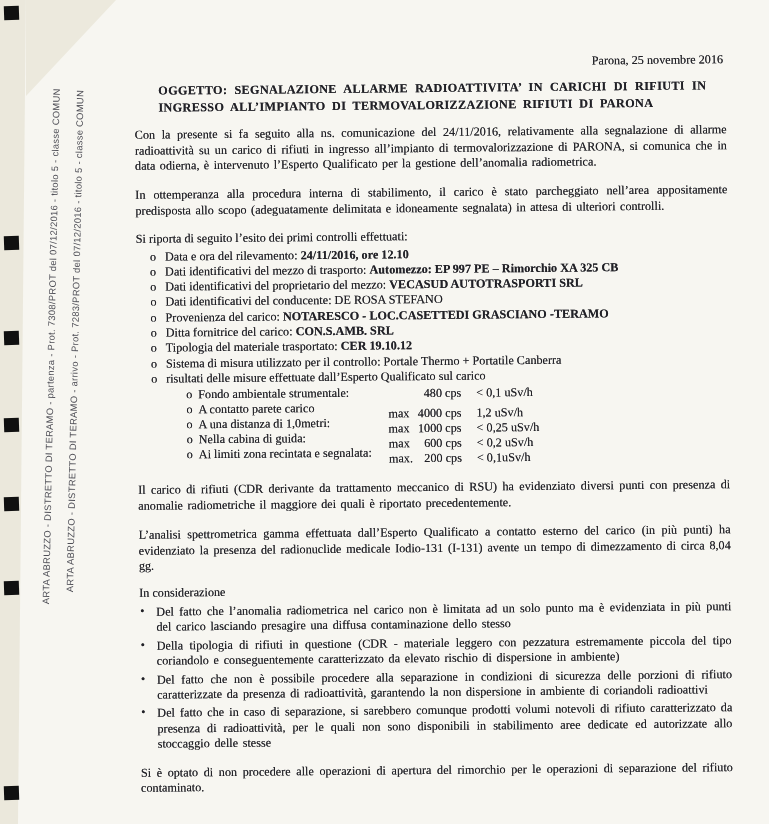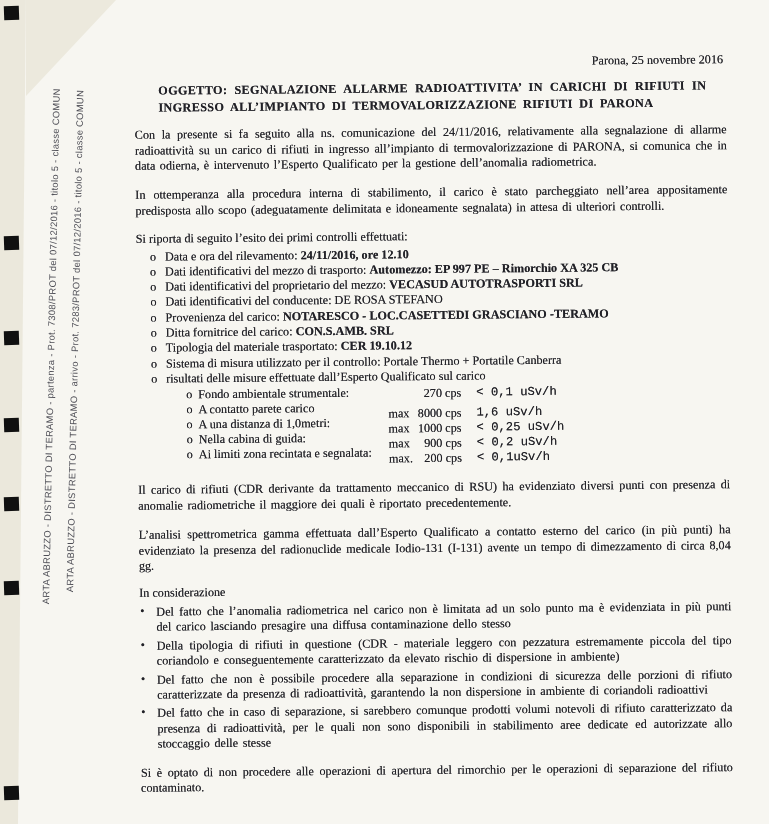--- a/index.html
+++ b/index.html
@@ -50,21 +50,21 @@
   .ctl-item { position:relative; padding-left:29px; line-height:15.3px; }
   .ctl-marker { position:absolute; left:14px; top:0; }
   .bold { font-weight:700; }
   .m-rows { margin-top:1px; }
   .m-row { position:relative; height:15px; line-height:14px; }
   .m-marker { position:absolute; left:49px; top:0; }
   .m-label  { position:absolute; left:61px; top:0; white-space:nowrap; }
   .m-val    { position:absolute; top:1px; white-space:nowrap; }
   .m-max    { left:251px; }
   .m-counts { left:254px; width:70px; text-align:right; }
-  .m-dose   { left:339px;font-family:Liberation Mono, monospace; }
+  .m-dose   { left:339px; }
   .m-rows > div:nth-of-type(n+2) .m-val { top:6px; }
   .p-load  { margin-top:20px; }
   .p-gamma { margin-top:13px; }
   .consider-intro { margin-top:11px; }
   .consider-list { margin-top:3px; }
   .consider-item { position:relative; padding-left:17px; text-align:justify;
                    word-spacing:1.6px; margin-bottom:3px; line-height:15.4px; }
   .consider-marker { position:absolute; left:1px; top:-1px; font-size:12px; }
   .p-closing { margin-top:13px; }
 </style>
@@ -135,45 +135,45 @@
         <span class="ctl-marker">o</span><span class="ctl-label">risultati delle misure effettuate dall’Esperto Qualificato sul carico</span><span class="ctl-val"></span>
       </div>
     </div>
 
   <div class="m-rows">
 
       <div class="m-row">
         <span class="m-marker">o</span>
         <span class="m-label">Fondo ambientale strumentale:</span>
         <span class="m-val m-max"></span>
-        <span class="m-val m-counts">270 cps</span>
+        <span class="m-val m-counts">480 cps</span>
         <span class="m-val m-dose">&lt; 0,1  uSv/h</span>
       </div>
 
       <div class="m-row">
         <span class="m-marker">o</span>
         <span class="m-label">A contatto parete carico</span>
         <span class="m-val m-max">max</span>
-        <span class="m-val m-counts">8000 cps</span>
-        <span class="m-val m-dose">  1,6 uSv/h</span>
+        <span class="m-val m-counts">4000 cps</span>
+        <span class="m-val m-dose">  1,2 uSv/h</span>
       </div>
 
       <div class="m-row">
         <span class="m-marker">o</span>
         <span class="m-label">A una distanza di 1,0metri:</span>
         <span class="m-val m-max">max</span>
         <span class="m-val m-counts">1000 cps</span>
         <span class="m-val m-dose">&lt; 0,25 uSv/h</span>
       </div>
 
       <div class="m-row">
         <span class="m-marker">o</span>
         <span class="m-label">Nella cabina di guida:</span>
         <span class="m-val m-max">max</span>
-        <span class="m-val m-counts">900 cps</span>
+        <span class="m-val m-counts">600 cps</span>
         <span class="m-val m-dose">&lt; 0,2 uSv/h</span>
       </div>
 
       <div class="m-row">
         <span class="m-marker">o</span>
         <span class="m-label">Ai limiti zona recintata e segnalata:</span>
         <span class="m-val m-max">max.</span>
         <span class="m-val m-counts">200 cps</span>
         <span class="m-val m-dose">&lt; 0,1uSv/h</span>
       </div>

